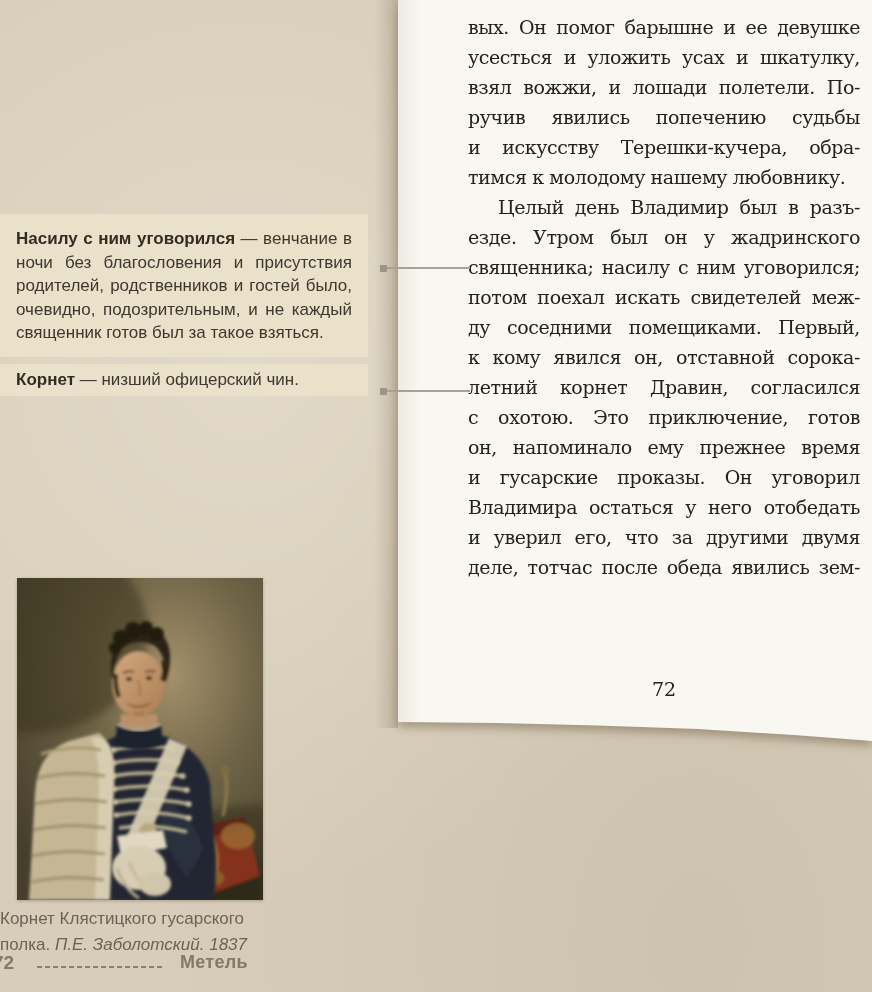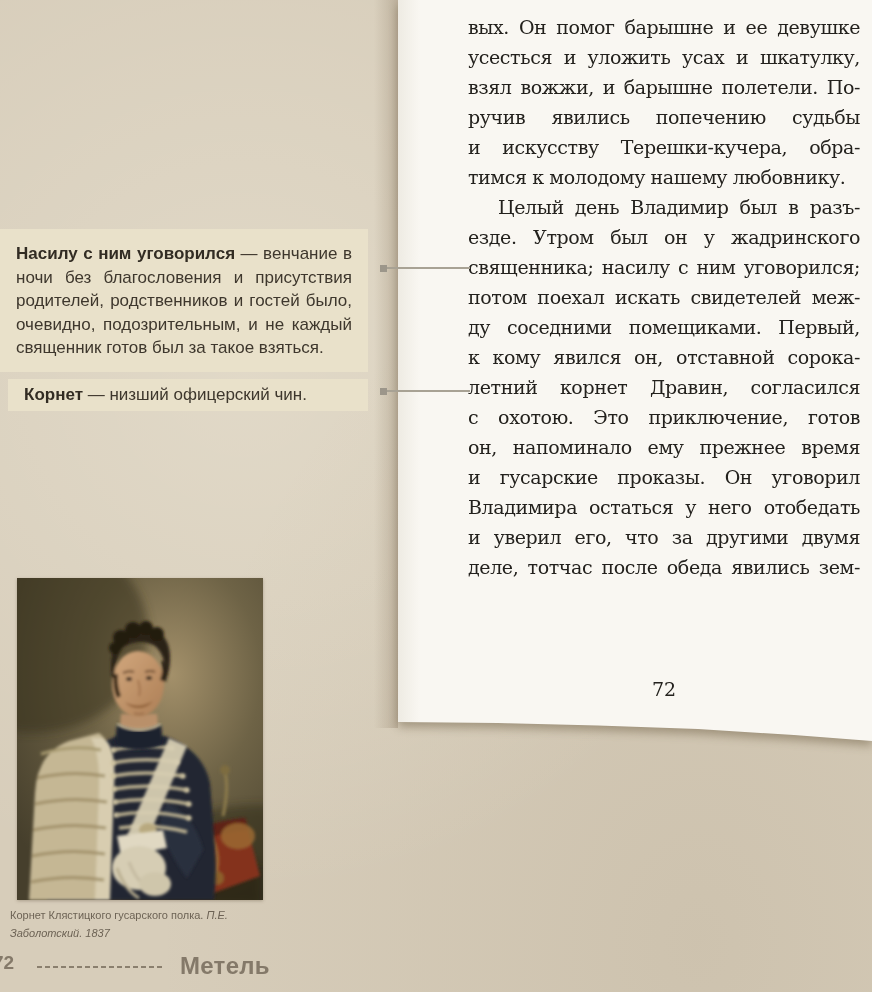--- a/index.html
+++ b/index.html
@@ -39,28 +39,28 @@
   }
   .bline{text-align:justify;text-align-last:justify;height:30px;overflow:hidden;}
   .bline.para-end{text-align-last:left;}
   .bline.indent{text-indent:30px;}
   .page-num{
     margin-top:26px;text-align:center;letter-spacing:0;
     font-size:19px;
   }
 
   
-  .notes{position:absolute;left:0;top:229px;width:368px;z-index:3;}
+  .notes{position:absolute;left:0;top:214px;width:368px;z-index:3;}
   .note{
     background:#e9e1ca;
     padding:13px 16px 12px 16px;
     font-size:17px;line-height:23.5px;color:#3e372d;
     text-align:justify;
   }
-  .note + .note{margin-top:7px;margin-left:8px;}
+  .note + .note{margin-top:7px;}
   .note.compact{padding-top:4px;padding-bottom:5px;text-align:left;}
   .note .term{font-weight:bold;color:#322c23;}
 
   
   .connector{position:absolute;z-index:4;}
   .connector .marker{
     position:absolute;left:0;top:-3px;width:7px;height:7px;
     background:#9c968a;
   }
   .connector .wire{
@@ -71,57 +71,57 @@
   .connector.c2{left:380px;top:391px;}
 
   
   .portrait{
     position:absolute;left:17px;top:578px;width:246px;height:322px;
     box-shadow:0 1px 3px rgba(90,75,55,.35);
     z-index:1;
   }
   .portrait svg{display:block;width:100%;height:100%;}
   .caption{
-    position:absolute;left:10px;top:906px;width:252px;
-    font-size:11px;line-height:18px;color:#6d6355;
+    position:absolute;left:0;top:906px;width:252px;
+    font-size:17px;line-height:26px;color:#6d6355;
     z-index:1;
   }
   .caption .credit{font-style:italic;}
 
   
   .footer{position:absolute;left:0;top:0;width:872px;height:992px;pointer-events:none;}
   .footer-num{
     position:absolute;left:-7px;top:952px;
     font-size:19px;font-weight:bold;color:#847969;
   }
   .footer-rule{
     position:absolute;left:37px;top:966px;width:127px;height:2px;
     background:repeating-linear-gradient(to right,#8a7f6e 0 5px, rgba(0,0,0,0) 5px 8px);
   }
   .footer-title{
     position:absolute;left:180px;top:952px;
-    font-size:24px;font-weight:bold;color:#847969;letter-spacing:.3px;
+    font-size:18px;font-weight:bold;color:#847969;letter-spacing:.3px;
   }
 </style>
 </head>
 <body>
 
 <div class="stage">
 
   <div class="page-left-shade"></div>
 
   <div class="book-page-wrap">
     <div class="book-page">
       <div class="page-text">
 
           <div class="bline">вых. Он помог барышне и ее девушке</div>
 
           <div class="bline">усесться и уложить усах и шкатулку,</div>
 
-          <div class="bline">взял вожжи, и барышне полетели. По-</div>
+          <div class="bline">взял вожжи, и лошади полетели. По-</div>
 
           <div class="bline">ручив явились попечению судьбы</div>
 
           <div class="bline">и искусству Терешки-кучера, обра-</div>
 
           <div class="bline para-end">тимся к молодому нашему любовнику.</div>
 
           <div class="bline indent">Целый день Владимир был в разъ-</div>
 
           <div class="bline">езде. Утром был он у жадринского</div>

